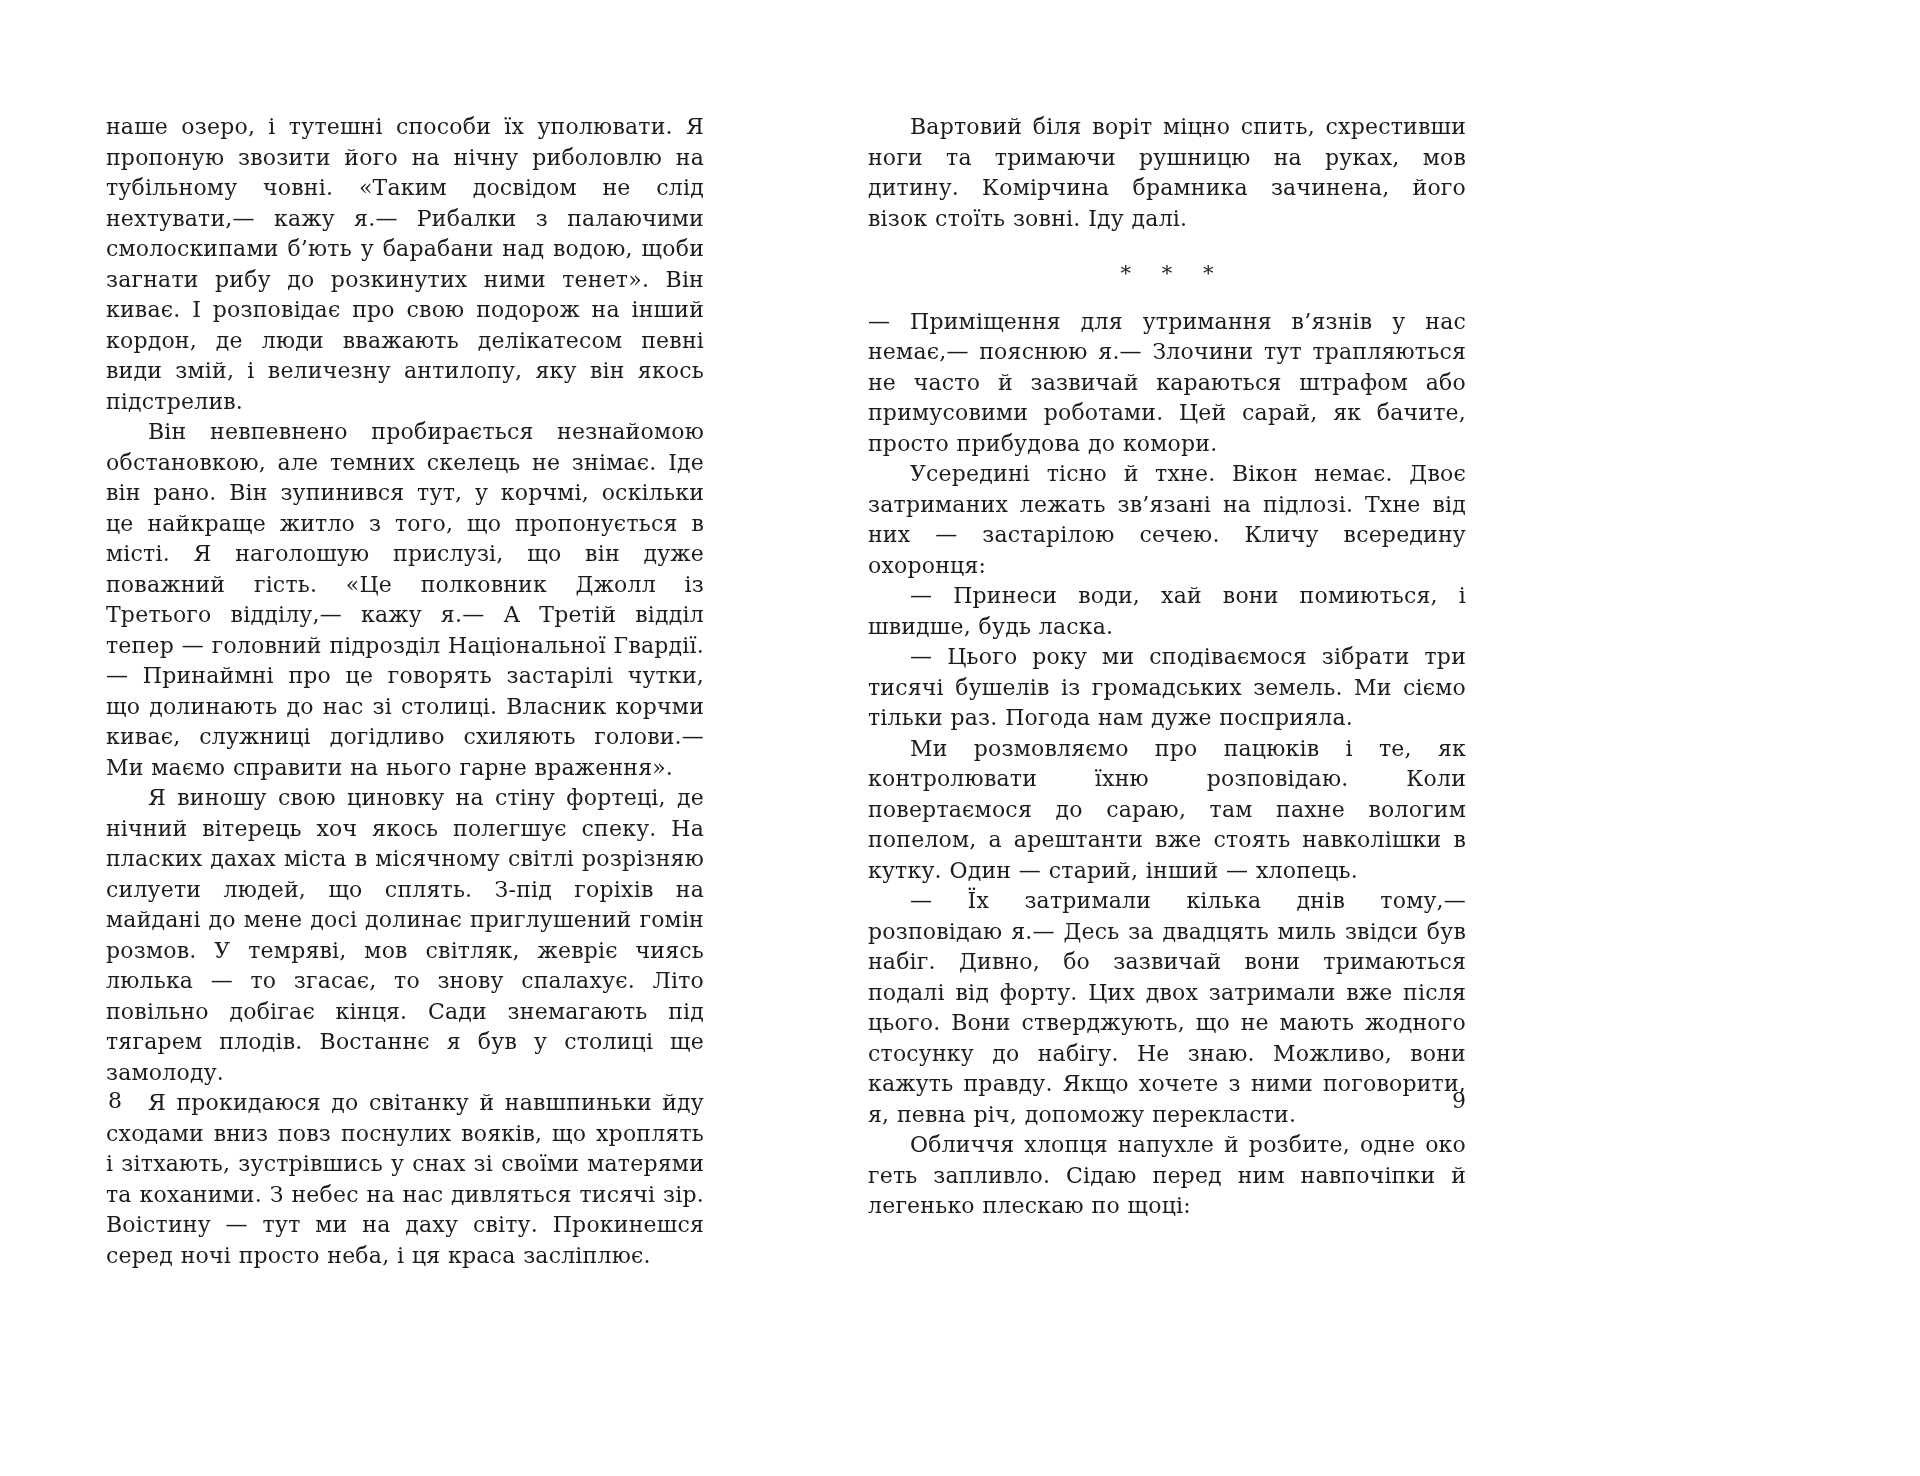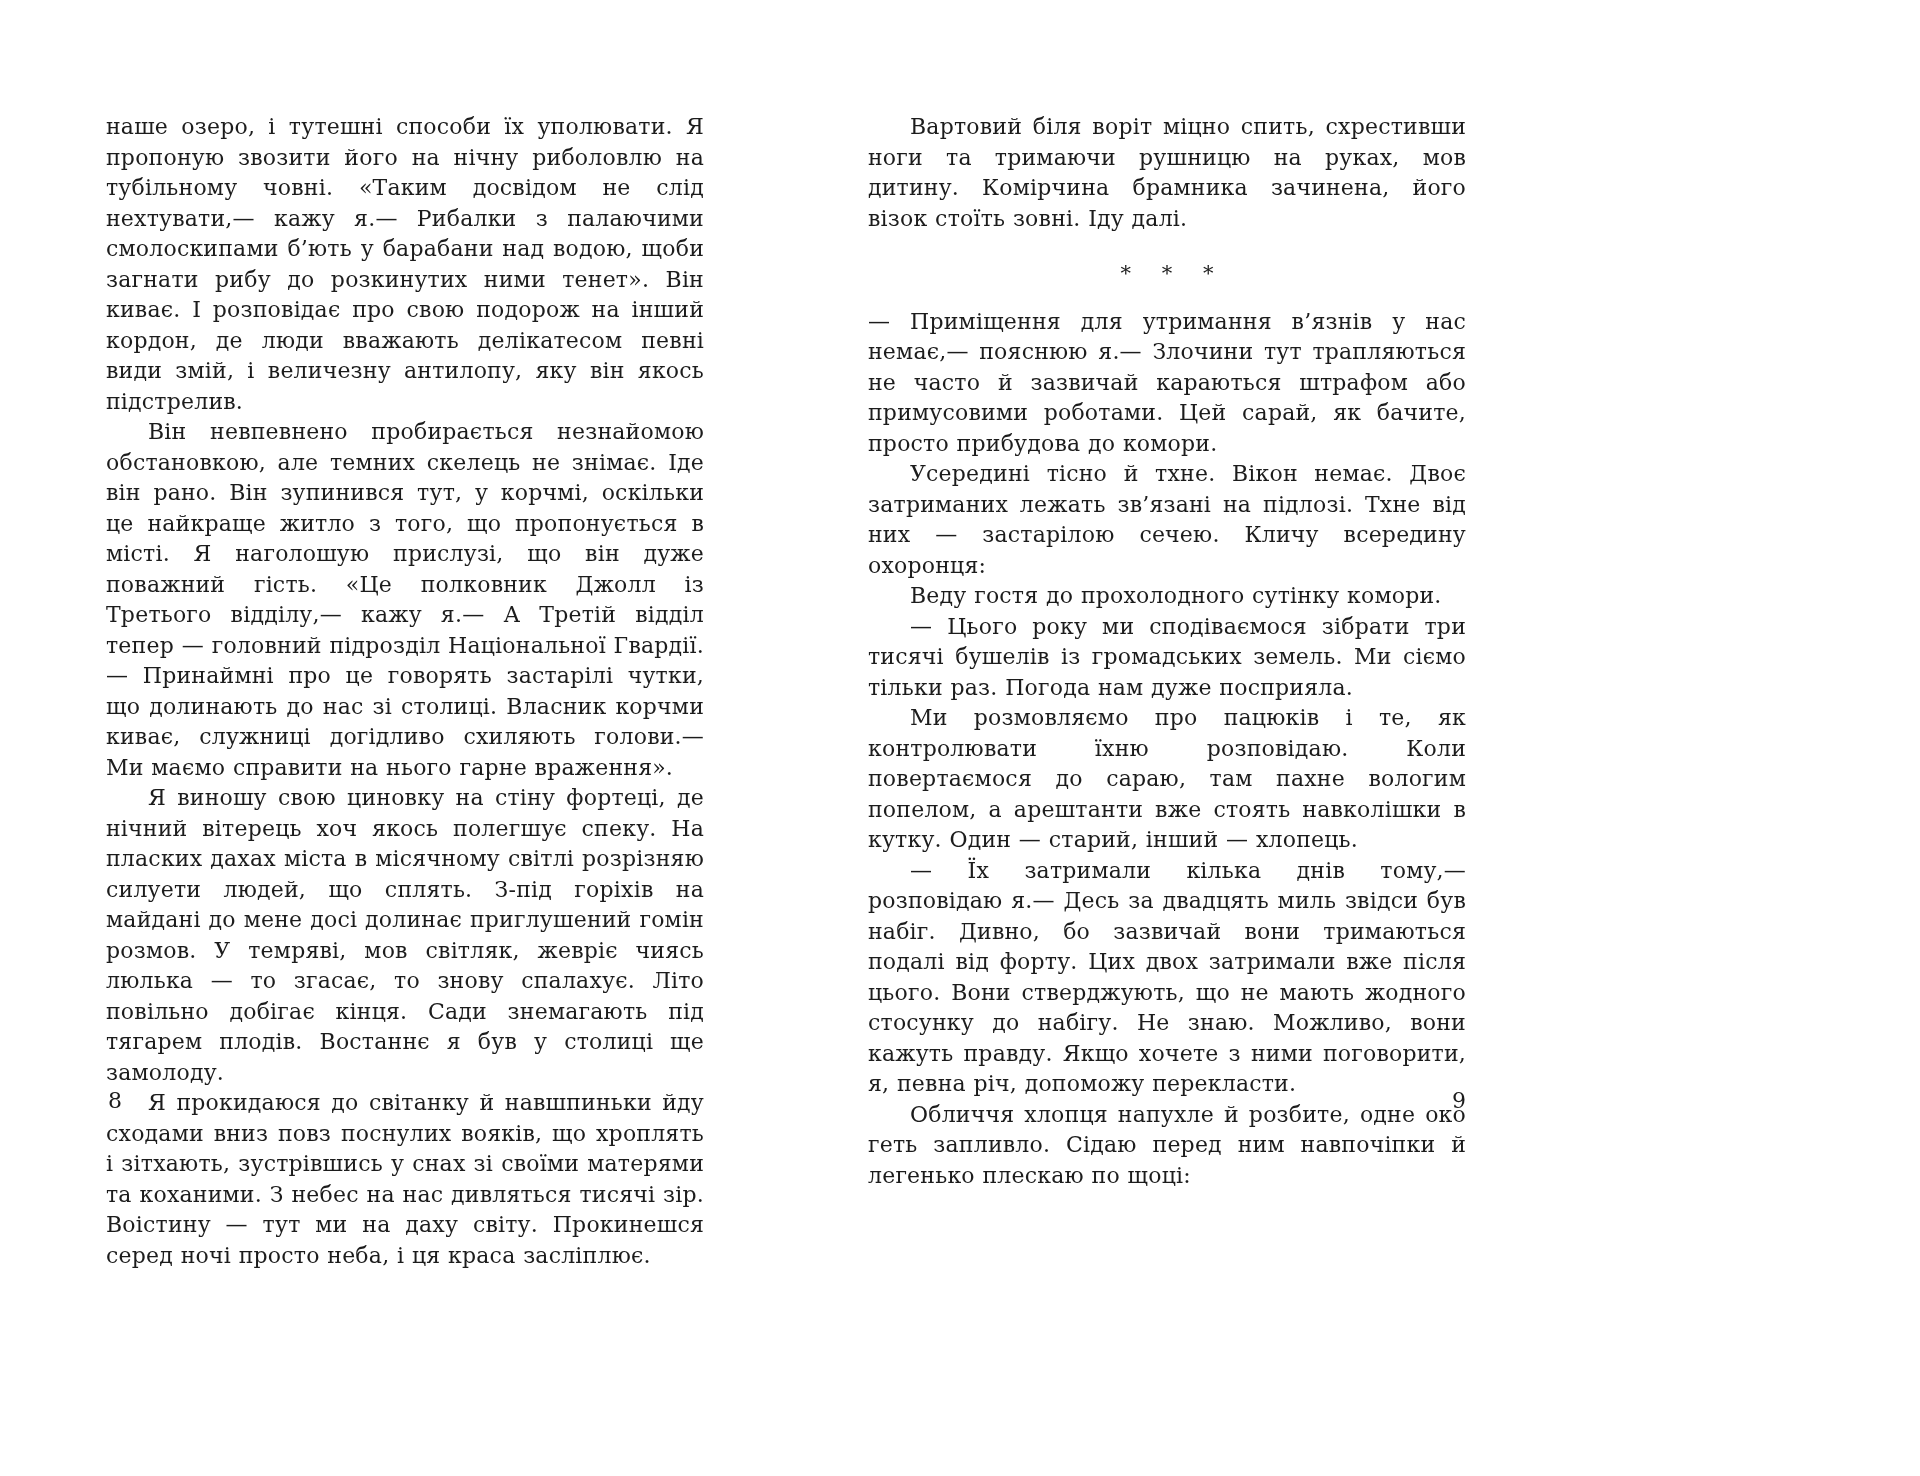--- a/index.html
+++ b/index.html
@@ -79,21 +79,21 @@
       <p class="indent">Я прокидаюся до світанку й навшпиньки йду сходами вниз повз поснулих вояків, що хроплять і зітхають, зустрівшись у снах зі своїми матерями та коханими. З небес на нас дивляться тисячі зір. Воістину — тут ми на даху світу. Прокинешся серед ночі просто неба, і ця краса засліплює.</p>
     </div>
   </section>
 
   <section class="page page--right">
     <div class="page-body">
       <p class="indent">Вартовий біля воріт міцно спить, схрестивши ноги та тримаючи рушницю на руках, мов дитину. Комірчина брамника зачинена, його візок стоїть зовні. Іду далі.</p>
       <div class="separator">* * *</div>
       <p class="noindent">— Приміщення для утримання в’язнів у нас немає,— пояснюю я.— Злочини тут трапляються не часто й зазвичай караються штрафом або примусовими роботами. Цей сарай, як бачите, просто прибудова до комори.</p>
       <p class="indent">Усередині тісно й тхне. Вікон немає. Двоє затриманих лежать зв’язані на підлозі. Тхне від них — застарілою сечею. Кличу всередину охоронця:</p>
-      <p class="indent">Веду гостя до прохолодного сутінку комори.</p>
+      <p class="indent">— Принеси води, хай вони помиються, і швидше, будь ласка.</p>
       <p class="indent">— Цього року ми сподіваємося зібрати три тисячі бушелів із громадських земель. Ми сіємо тільки раз. Погода нам дуже посприяла.</p>
       <p class="indent">Ми розмовляємо про пацюків і те, як контролювати їхню розповідаю. Коли повертаємося до сараю, там пахне вологим попелом, а арештанти вже стоять навколішки в кутку. Один — старий, інший — хлопець.</p>
       <p class="indent">— Їх затримали кілька днів тому,— розповідаю я.— Десь за двадцять миль звідси був набіг. Дивно, бо зазвичай вони тримаються подалі від форту. Цих двох затримали вже після цього. Вони стверджують, що не мають жодного стосунку до набігу. Не знаю. Можливо, вони кажуть правду. Якщо хочете з ними поговорити, я, певна річ, допоможу перекласти.</p>
       <p class="indent">Обличчя хлопця напухле й розбите, одне око геть запливло. Сідаю перед ним навпочіпки й легенько плескаю по щоці:</p>
     </div>
   </section>
 
   <div class="page-number page-number--left">8</div>
   <div class="page-number page-number--right">9</div>
 

